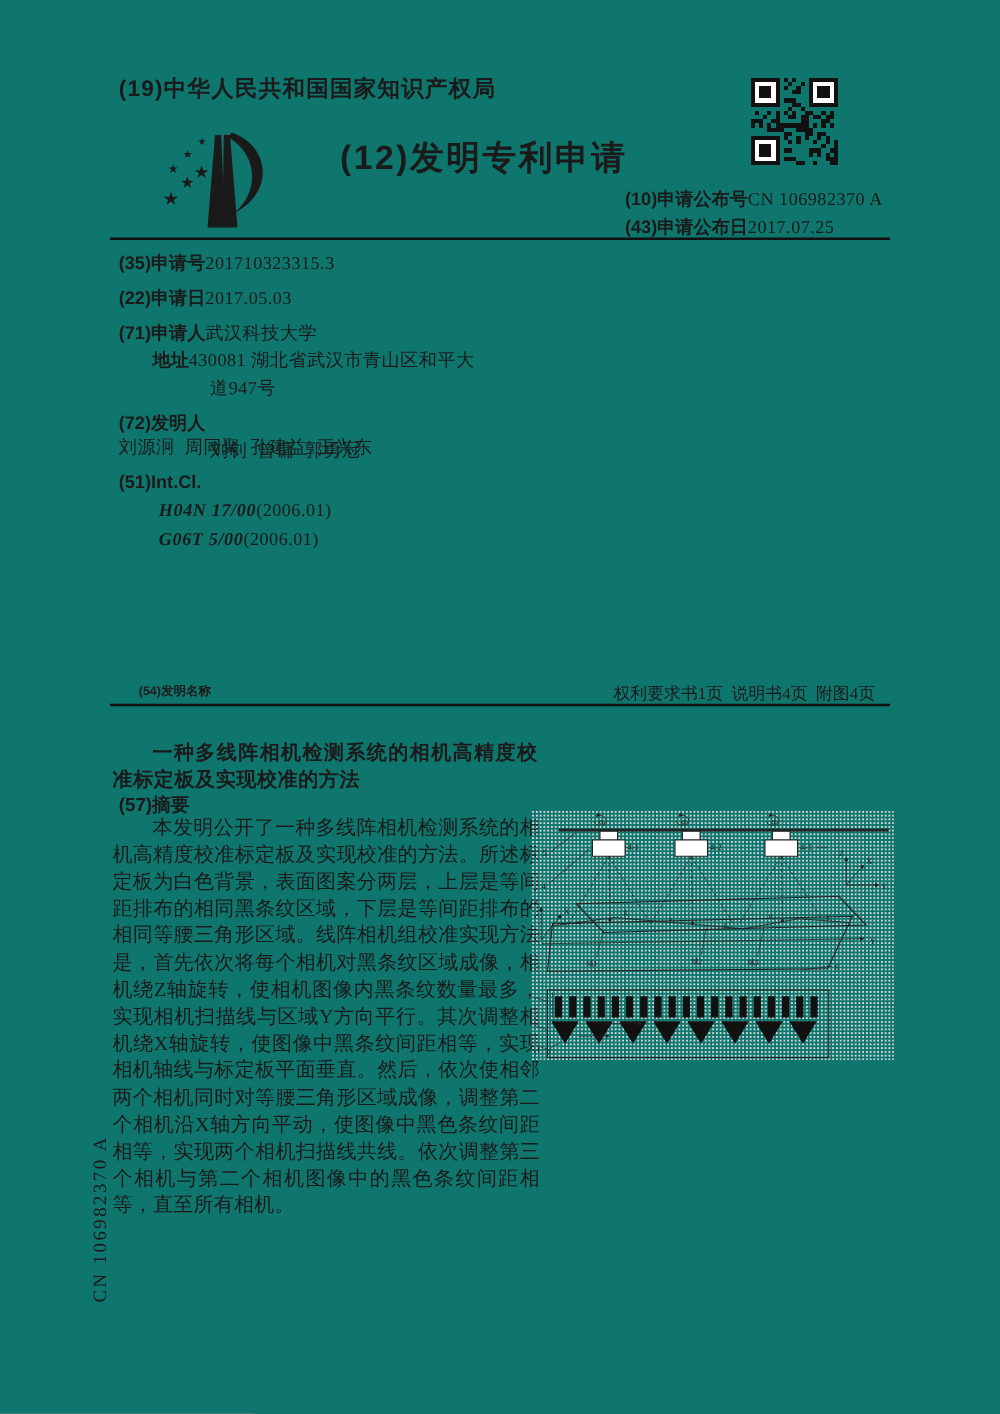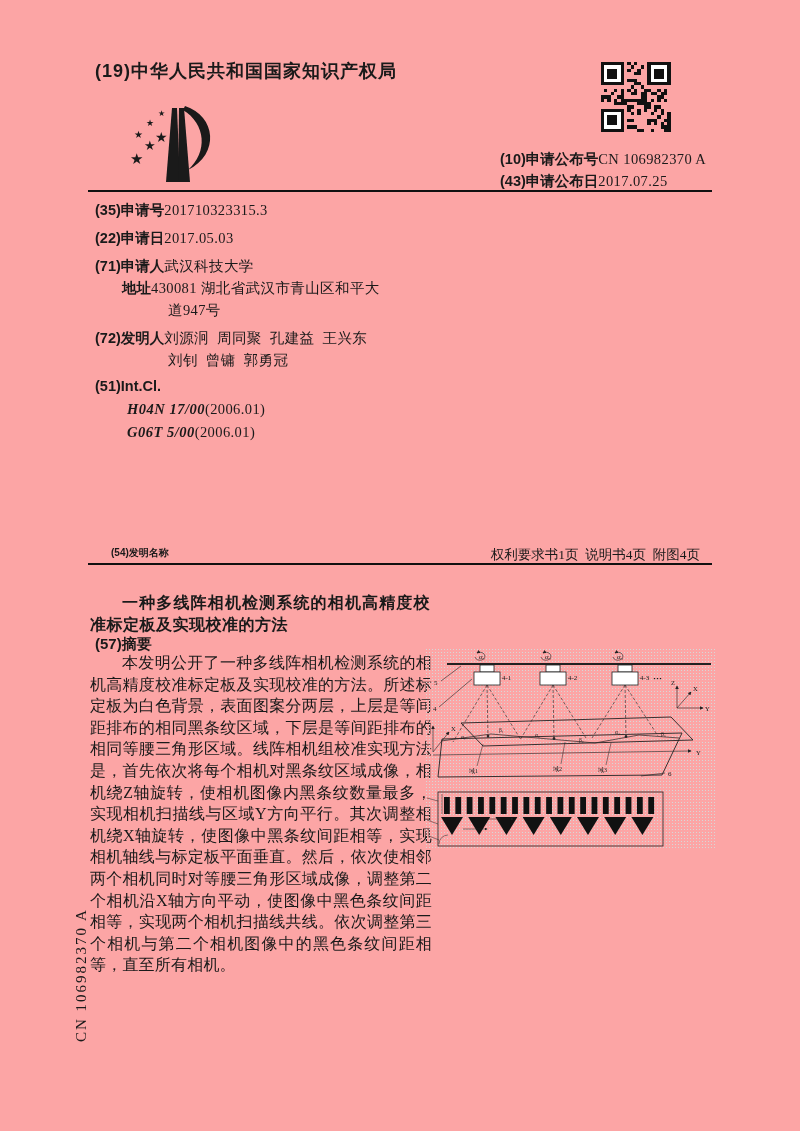--- a/index.html
+++ b/index.html
@@ -1,16 +1,16 @@
 <!DOCTYPE html>
 <html><head>
 <meta charset="utf-8">
 <style>
   html,body{margin:0;padding:0;background:#888;}
-  #page{position:relative;width:800px;height:1131px;background:#fca5a5;overflow:hidden;
+  #page{position:relative;width:800px;height:1131px;background:#0f766e;overflow:hidden;
         font-family:"Liberation Serif","DejaVu Serif",serif;color:#1a1a1a;}
   .abs{position:absolute;}
   .hei{font-family:"Liberation Sans","DejaVu Sans",sans-serif;font-weight:bold;}
   .pre{white-space:pre;}
   .lbl{font-size:14.5px;}
   .val{font-size:14.5px;letter-spacing:.4px;}
   .row{display:flex;gap:0;align-items:baseline;}
   .hr{position:absolute;left:88px;width:624px;height:2px;background:#111;}
   #line19{left:95px;top:59px;font-size:18px;letter-spacing:1px;}
   #logo{left:128px;top:102px;}
@@ -52,20 +52,21 @@
     <g fill="#1a1a1a" font-size="13">
       <text x="2" y="62" font-size="15">★</text>
       <text x="16" y="48" font-size="13">★</text>
       <text x="6" y="36" font-size="10">★</text>
       <text x="18" y="24" font-size="9">★</text>
       <text x="30" y="14" font-size="8">★</text>
       <text x="27" y="40" font-size="14">★</text>
     </g>
   </svg>
 
+  <div id="doc-type" class="abs hei">(12)发明专利申请</div>
 
   <svg id="qr" class="abs" width="73" height="70" viewBox="0 0 21 21" shape-rendering="crispEdges">
       <rect x="8" y="0" width="1" height="1" fill="#111"></rect>
       <rect x="10" y="0" width="1" height="1" fill="#111"></rect>
       <rect x="9" y="1" width="1" height="1" fill="#111"></rect>
       <rect x="12" y="1" width="1" height="1" fill="#111"></rect>
       <rect x="8" y="2" width="1" height="1" fill="#111"></rect>
       <rect x="11" y="2" width="1" height="1" fill="#111"></rect>
       <rect x="10" y="3" width="1" height="1" fill="#111"></rect>
       <rect x="11" y="3" width="1" height="1" fill="#111"></rect>
@@ -200,21 +201,21 @@
     <span class="hei lbl">(71)申请人</span>
     <span class="val">武汉科技大学</span>
   </div>
   <div class="abs ind1 row" style="top:279px;">
     <span class="hei lbl">地址</span>
     <span class="val pre">430081 湖北省武汉市青山区和平大</span>
   </div>
   <div class="abs ind2" style="top:301px;">
     <span class="val">道947号</span>
   </div>
-  <div class="abs bib row" style="top:329px;">
+  <div class="abs bib row" style="top:329px;flex-direction:column;">
     <span class="hei lbl">(72)发明人</span>
     <span class="val pre">刘源泂  周同聚  孔建益  王兴东</span>
   </div>
   <div class="abs ind2" style="top:351px;">
     <span class="val pre">刘钊  曾镛  郭勇冠</span>
   </div>
   <div class="abs bib" style="top:377px;">
     <span class="hei lbl">(51)Int.Cl.</span>
   </div>
   <div class="abs" style="left:127px;top:400px;">

